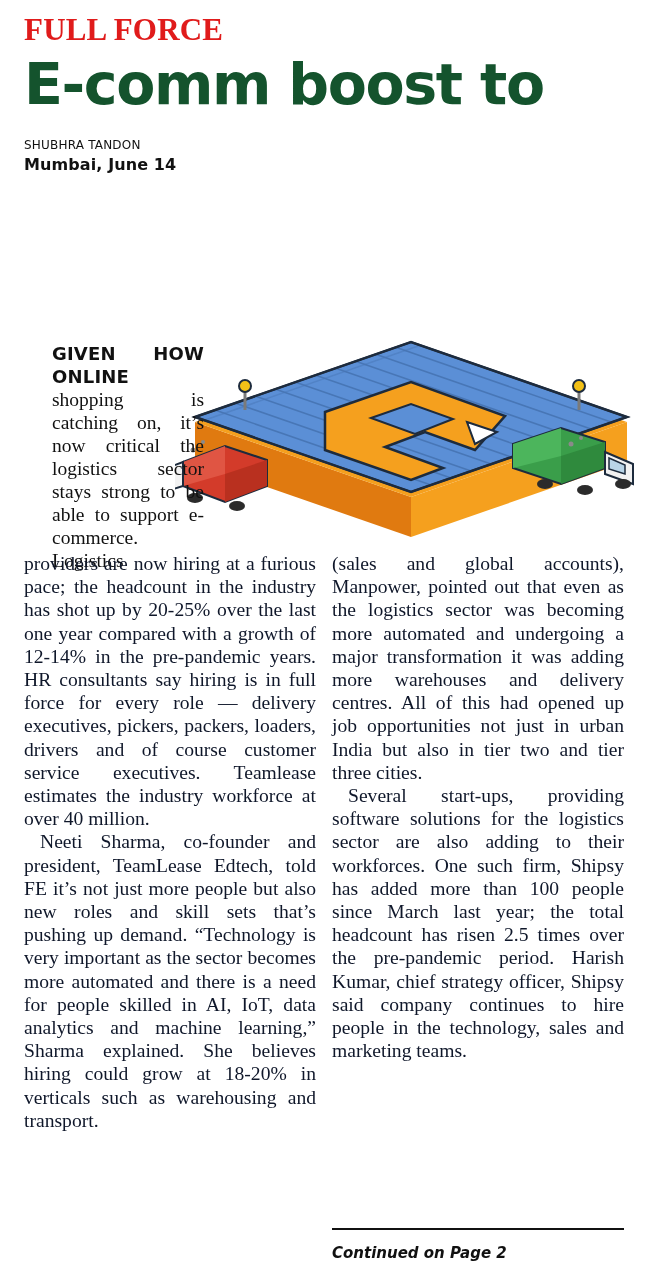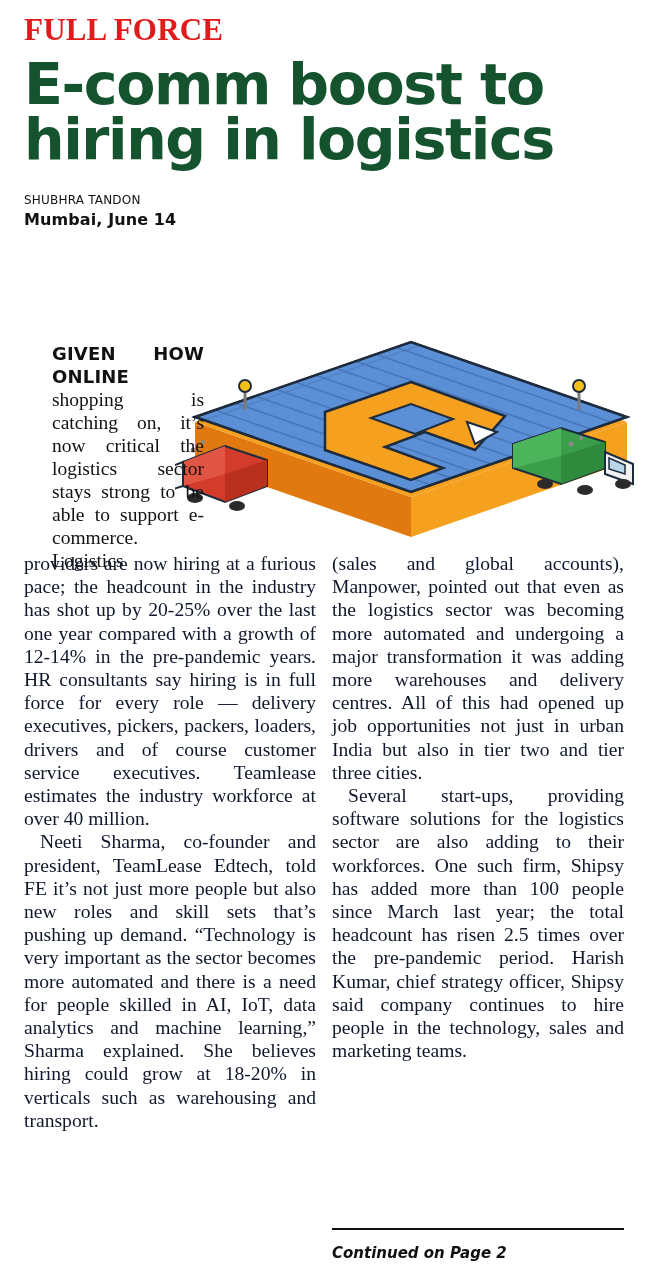--- a/index.html
+++ b/index.html
@@ -135,21 +135,20 @@
 </style>
 </head>
 <body>
 
 <div class="page">
 
   <div class="kicker">FULL FORCE</div>
 
   <div class="headline">
     <div>E-comm boost to</div>
-    <div>hiring in logistics</div>
   </div>
 
   <div class="byline">SHUBHRA TANDON</div>
   <div class="dateline">Mumbai, June 14</div>
 
   <div class="illustration">
     <svg width="472" height="300" viewBox="0 0 472 300" xmlns="http://www.w3.org/2000/svg">
 
       <ellipse cx="236" cy="240" rx="215" ry="34" fill="#ffffff"></ellipse>
 

